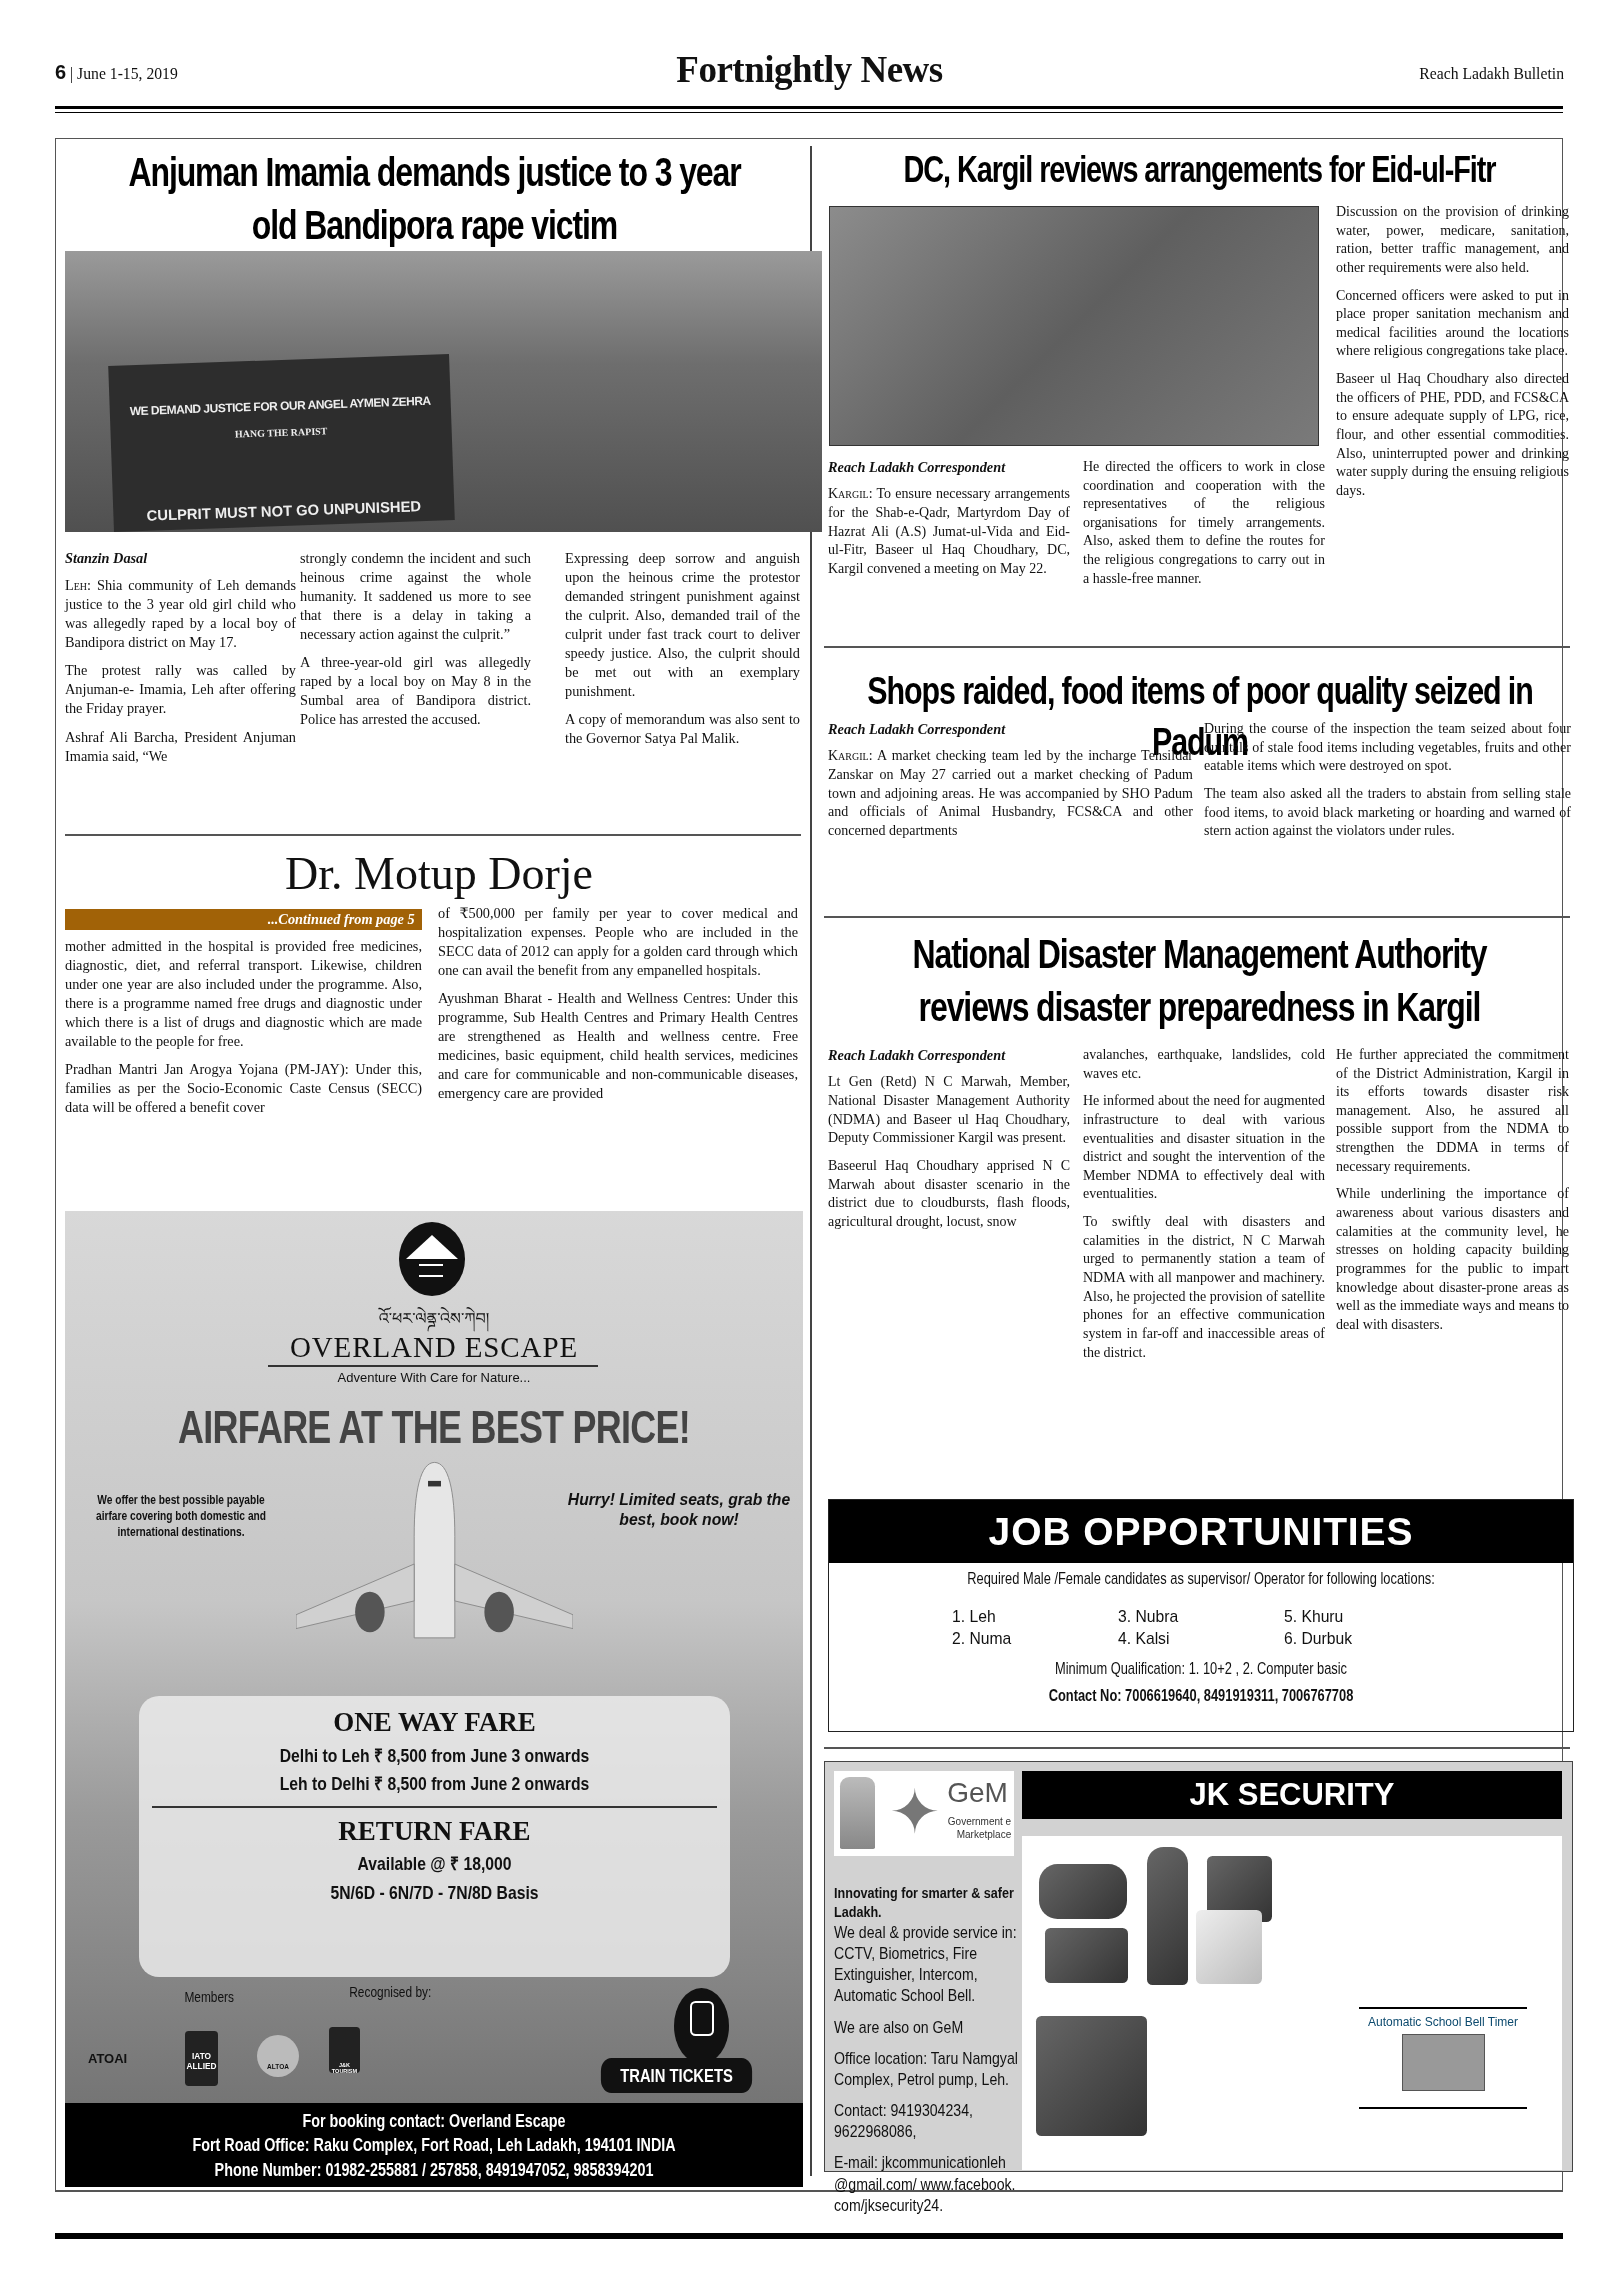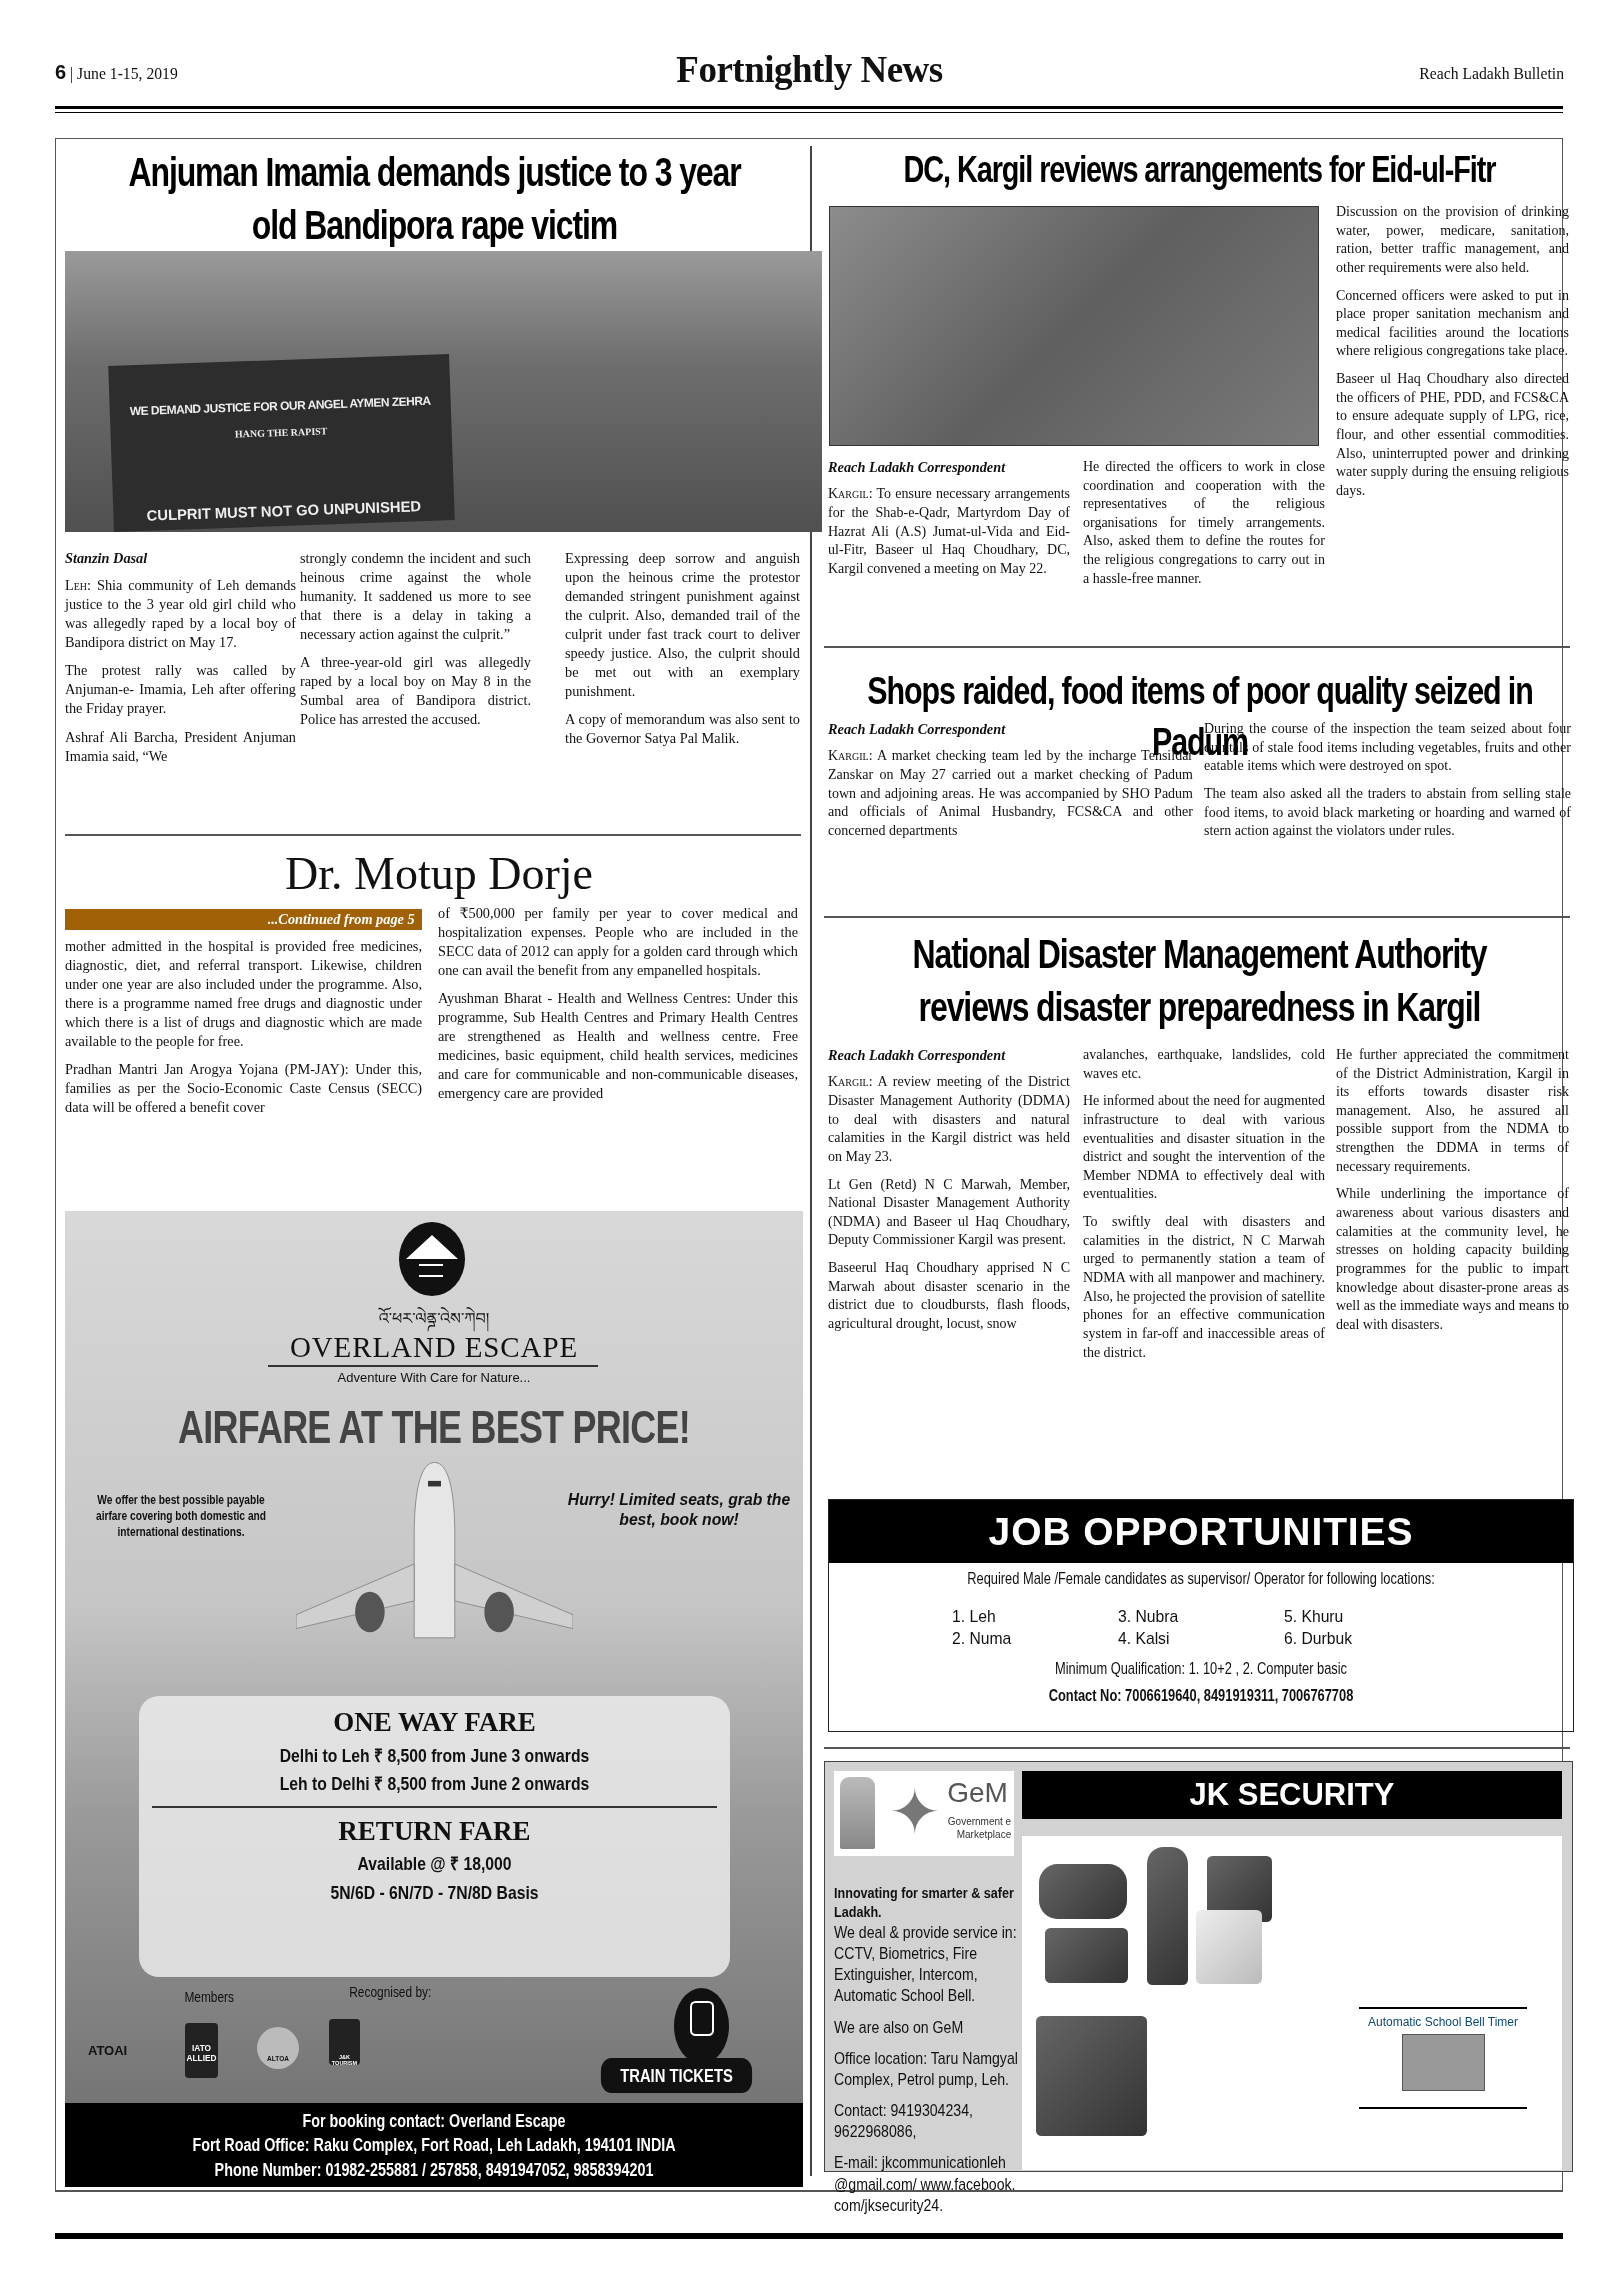--- a/index.html
+++ b/index.html
@@ -57,21 +57,21 @@
   .oe-head { position: absolute; left: 0; width: 738px; top: 189px; text-align: center; font-size: 46px; font-weight: bold; color: #444; transform: scaleX(0.78); letter-spacing: -0.9px; }
   .oe-plane { position: absolute; left: 231px; top: 242px; width: 277px; height: 222px; }
   .oe-left { position: absolute; left: 4.6px; width: 222px; top: 281px; text-align: center; font-size: 12px; font-weight: bold; line-height: 1.35; transform: scaleX(0.85); }
   .oe-right { position: absolute; left: 494px; width: 240px; top: 279px; text-align: center; font-size: 15.7px; font-weight: bold; font-style: italic; line-height: 1.3; }
   .oe-fare { position: absolute; left: 74px; width: 591px; top: 485px; height: 281px; background: rgba(235,235,235,0.85); border-radius: 20px; text-align: center; }
   .oe-fare .t { font-family: "Liberation Serif", serif; font-weight: bold; font-size: 27px; }
   .oe-fare .l { font-weight: bold; font-size: 18.5px; transform: scaleX(0.85); line-height: 1.55; }
   .oe-fare .sep { margin: 7.4px 13px; height: 1.8px; background: #333; }
   .oe-members { position: absolute; left: 115px; top: 778px; font-size: 14px; transform: scaleX(0.85); }
   .oe-recog { position: absolute; left: 277px; top: 773px; font-size: 14px; transform: scaleX(0.85); }
-  .oe-badge { position: absolute; background: #222; border-radius: 3.7px; color: #fff; font-size: 8.3px; font-weight: bold; text-align: center; }
+  .oe-badge { position: absolute; background: #222; border-radius: 3.7px; color: #fff; font-size: 8.3px; font-weight: bold; text-align: center; margin-top: 8px; }
   .oe-train-ico { position: absolute; left: 609px; top: 777px; width: 55px; height: 76px; border-radius: 50%; background: #111; }
   .oe-train-ico .car { position: absolute; left: 15.7px; top: 13px; width: 24px; height: 35px; border: 2.8px solid #fff; border-radius: 5.5px; }
   .oe-train-pill { position: absolute; left: 517px; top: 847px; width: 189px; height: 35px; background: #111; border-radius: 13px; color: #fff; font-weight: bold; font-size: 18.5px; line-height: 35px; text-align: center; transform: scaleX(0.8); transform-origin: center; }
   .oe-bottom { position: absolute; left: 0; top: 892px; width: 738px; height: 85px; background: #000; color: #fff; text-align: center; font-weight: bold; font-size: 17.5px; line-height: 1.4; padding-top: 5.5px; }
   .oe-bottom div { transform: scaleX(0.82); }
 
   
   .ad-jobs { left: 828px; top: 1499px; width: 746px; height: 233px; border: 1.8px solid #222; font-family: "Liberation Sans", sans-serif; text-align: center; }
   .jobs-head { background: #000; color: #fff; font-weight: bold; font-size: 39px; height: 63px; line-height: 63px; letter-spacing: 0.9px; }
   .jobs-req { font-size: 15.7px; margin-top: 7.4px; transform: scaleX(0.82); }
@@ -212,21 +212,20 @@
 </div>
 <div class="abs col" style="left:1204px; top:720px; width:367px; font-size:14px;">
   <p>During the course of the inspection the team seized about four quintals of stale food items including vegetables, fruits and other eatable items which were destroyed on spot.</p>
   <p>The team also asked all the traders to abstain from selling stale food items, to avoid black marketing or hoarding and warned of stern action against the violators under rules.</p>
 </div>
 
 <div class="abs rule" style="left:824px; top:916px; width:746px;"></div>
 <div class="abs hl hl-4">National Disaster Management Authority reviews disaster preparedness in Kargil</div>
 <div class="abs col" style="left:828px; top:1046px; width:242px; font-size:14px;">
   <div class="byline">Reach Ladakh Correspondent</div>
-  <p><span class="dateline">Kargil:</span> <span>A review meeting of the District Disaster Management Authority (DDMA) to deal with disasters and natural calamities in the Kargil district was held on May 23.</span></p>
   <p>Lt Gen (Retd) N C Marwah, Member, National Disaster Management Authority (NDMA) and Baseer ul Haq Choudhary, Deputy Commissioner Kargil was present.</p>
   <p>Baseerul Haq Choudhary apprised N C Marwah about disaster scenario in the district due to cloudbursts, flash floods, agricultural drought, locust, snow</p>
 </div>
 <div class="abs col" style="left:1083px; top:1046px; width:242px; font-size:14px;">
   <p>avalanches, earthquake, landslides, cold waves etc.</p>
   <p>He informed about the need for augmented infrastructure to deal with various eventualities and disaster situation in the district and sought the intervention of the Member NDMA to effectively deal with eventualities.</p>
   <p>To swiftly deal with disasters and calamities in the district, N C Marwah urged to permanently station a team of NDMA with all manpower and machinery. Also, he projected the provision of satellite phones for an effective communication system in far-off and inaccessible areas of the district.</p>
 </div>
 <div class="abs col" style="left:1336px; top:1046px; width:233px; font-size:14px;">
   <p>He further appreciated the commitment of the District Administration, Kargil in its efforts towards disaster risk management. Also, he assured all possible support from the NDMA to strengthen the DDMA in terms of necessary requirements.</p>

